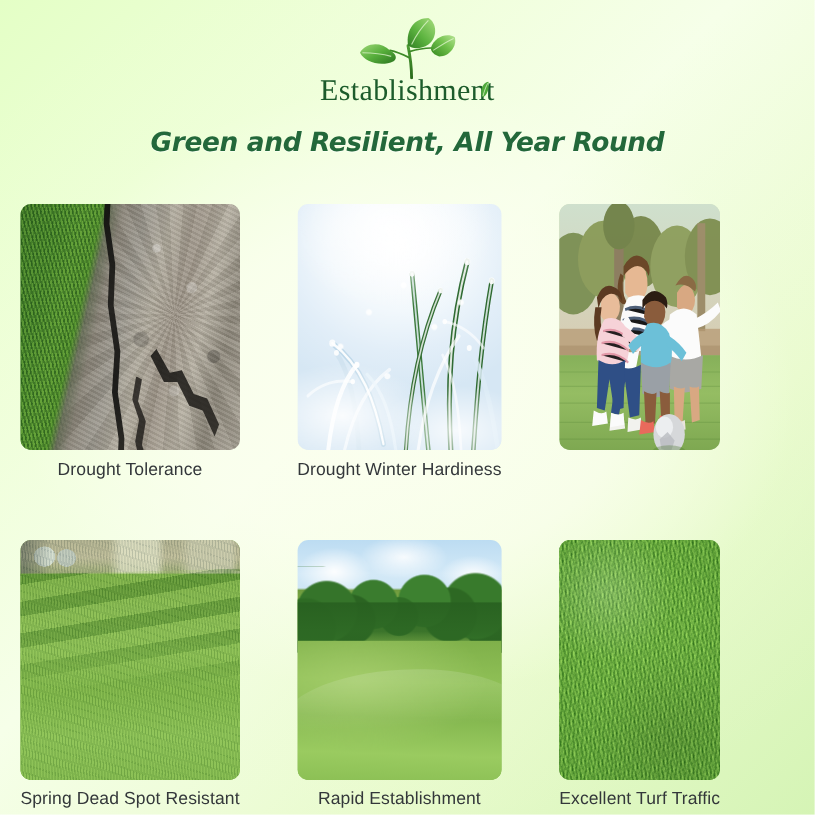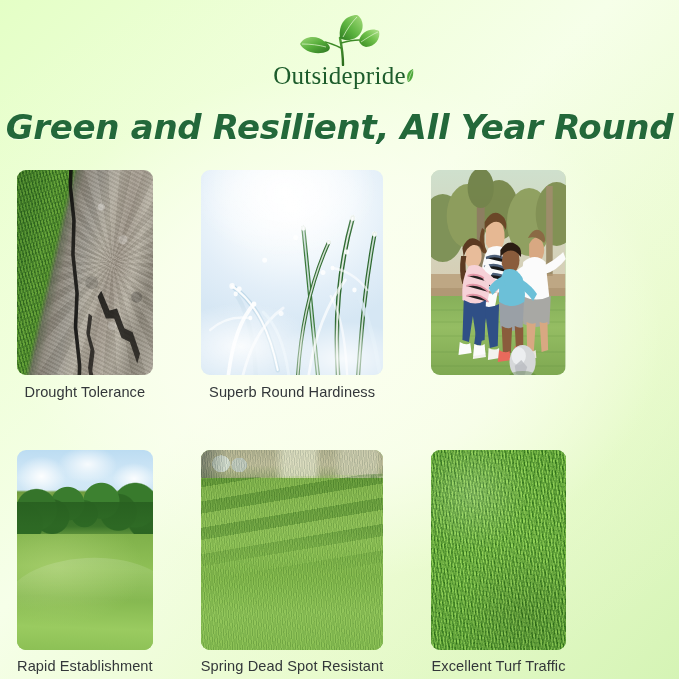--- a/index.html
+++ b/index.html
@@ -64,21 +64,21 @@
   
   .headline {
     position: absolute;
     top: 107px;
     left: 0;
     width: 679px;
     text-align: center;
     font-family: "DejaVu Sans", "Liberation Sans", sans-serif;
     font-weight: 700;
     font-style: italic;
-    font-size: 34px;
+    font-size: 22px;
     letter-spacing: -0.3px;
     color: #23683a;
     text-shadow: 0 1px 0 rgba(255,255,255,0.55);
     white-space: nowrap;
   }
 
   
   .grid {
     position: absolute;
     left: 17px;
@@ -357,21 +357,21 @@
 
         <path d="M79 26 C82 17, 92 13, 99 17 C101 24, 95 33, 86 33 C82 32, 79 29, 79 26 Z" fill="url(#lfC)"></path>
         <path d="M81 28 C87 24, 93 20, 98 18" stroke="#e6f8d6" stroke-width="0.9" fill="none" opacity="0.72"></path>
 
         <path d="M45 28 C37 20, 24 22, 20 30 C24 38, 38 42, 48 37 C52 34, 49 30, 45 28 Z" fill="url(#lfB)"></path>
         <path d="M46 33 C39 31, 30 30, 22 30" stroke="#e4f7d2" stroke-width="0.95" fill="none" opacity="0.72"></path>
       </svg>
     </div>
 
     <div class="logo-word">
-      <span>Outsidepride</span>
+      <span>Establishment</span>
       <span class="leaf-i">
         <svg viewBox="0 0 13 14" width="13" height="14" aria-hidden="true">
           <path d="M6 13 C4 8, 5 2, 11 0 C12 6, 10 12, 6 13 Z" fill="#4ea83b"></path>
           <path d="M6.5 12 C7.5 8, 9 4, 10.6 1.2" stroke="#cfeebb" stroke-width="0.7" fill="none"></path>
         </svg>
       </span>
     </div>
   </div>
 
   <div class="headline">Green and Resilient, All Year Round</div>
@@ -424,21 +424,21 @@
               <circle cx="58" cy="134" r="2.6"></circle>
                 <circle cx="168" cy="120" r="2.4"></circle>
               <circle cx="144" cy="98" r="2.2"></circle>
                 <circle cx="54" cy="148" r="2.2"></circle>
             </g>
           </svg>
         </div>
         <div class="haze"></div>
         <div class="sparkle"></div>
       </div>
-      <div class="caption">Superb Round Hardiness</div>
+      <div class="caption">Drought Winter Hardiness</div>
     </div>
 
     <div class="cell row1">
       <div class="photo ph-family">
         <svg viewBox="0 0 205 205" preserveAspectRatio="none" aria-hidden="true">
           <defs>
             <linearGradient id="skyBg" x1="0" y1="0" x2="0" y2="1">
               <stop offset="0%" stop-color="#cfe0cd"></stop>
               <stop offset="100%" stop-color="#d8c9ae"></stop>
             </linearGradient>
@@ -536,43 +536,43 @@
             <ellipse cx="140" cy="192" rx="20" ry="17" fill="#d6d8da"></ellipse>
             <ellipse cx="134" cy="186" rx="11" ry="9" fill="#eceef0"></ellipse>
             <path d="M128 196 l10 -6 9 7 -5 10 -12 -3 Z" fill="#b9bcc0" opacity="0.8"></path>
             <ellipse cx="140" cy="206" rx="21" ry="5" fill="#4f7a34" opacity="0.35"></ellipse>
           </g>
         </svg>
       </div>
     </div>
 
     <div class="cell row2">
-      <div class="photo ph-course">
-        <div class="sky-clouds"></div>
-        <div class="treeline"></div>
-        <div class="treeband"></div>
-        <div class="fairway"></div>
-        <div class="mowline"></div>
-      </div>
-      <div class="caption">Rapid Establishment</div>
-    </div>
-
-    <div class="cell row2">
       <div class="photo ph-stripes">
         <div class="bg-houses"></div>
         <div class="driveway"></div>
         <div class="shrub"></div>
         <div class="lawn"></div>
         <div class="stripes"></div>
         <div class="texture"></div>
       </div>
       <div class="caption">Spring Dead Spot Resistant</div>
     </div>
 
     <div class="cell row2">
+      <div class="photo ph-course">
+        <div class="sky-clouds"></div>
+        <div class="treeline"></div>
+        <div class="treeband"></div>
+        <div class="fairway"></div>
+        <div class="mowline"></div>
+      </div>
+      <div class="caption">Rapid Establishment</div>
+    </div>
+
+    <div class="cell row2">
       <div class="photo ph-turf">
         <div class="blades1"></div>
         <div class="blades2"></div>
         <div class="shade"></div>
       </div>
       <div class="caption">Excellent Turf Traffic</div>
     </div>
 
   </div>
 </div>

